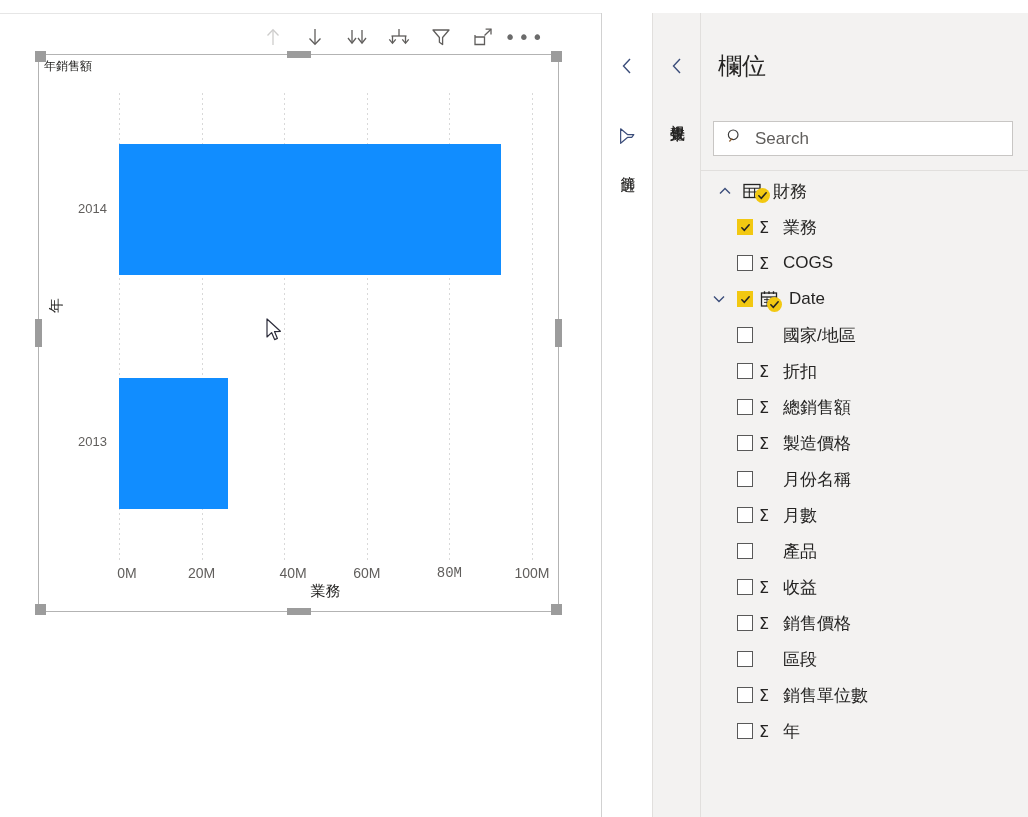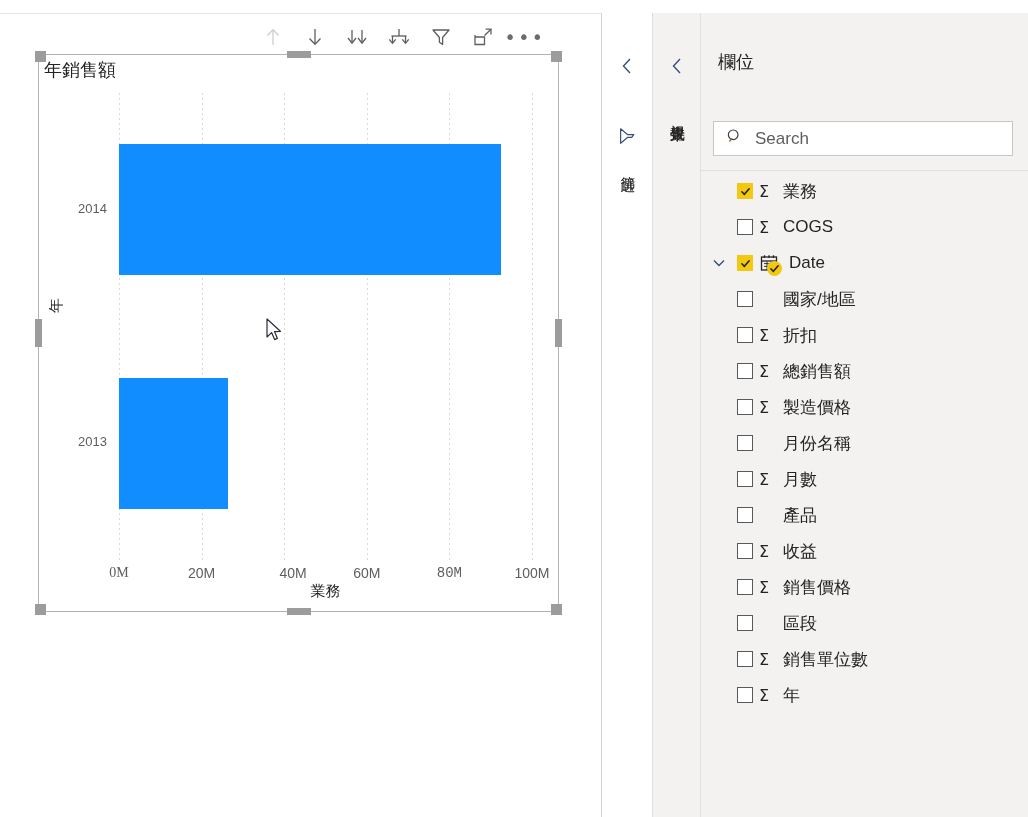--- a/index.html
+++ b/index.html
@@ -49,21 +49,21 @@
   .h-tr { right: -4px; top: -4px;  width: 11px; height: 11px; }
   .h-bl { left: -4px;  bottom: -4px; width: 11px; height: 11px; }
   .h-br { right: -4px; bottom: -4px; width: 11px; height: 11px; }
   .h-tm { left: 50%; margin-left: -12px; top: -4px;  width: 24px; height: 7px; }
   .h-bm { left: 50%; margin-left: -12px; bottom: -4px; width: 24px; height: 7px; }
   .h-lm { left: -4px;  top: 50%; margin-top: -14px; width: 7px; height: 28px; }
   .h-rm { right: -4px; top: 50%; margin-top: -14px; width: 7px; height: 28px; }
 
   #visual-title {
     position: absolute; left: 5px; top: 3px;
-    font-size: 18px; color: #252423; white-space: nowrap;
+    font-size: 12px; color: #252423; white-space: nowrap;
   }
 
   
   #plot {
     position: absolute; left: 80px; top: 38px;
     width: 413px; height: 467px;
   }
   .gridline {
     position: absolute; top: 0; width: 1px; height: 467px;
     background: repeating-linear-gradient(to bottom,#d9d9d9 0 2px, transparent 2px 5px);
@@ -111,21 +111,21 @@
   }
   .pane-icon { position: absolute; left: 50%; margin-left: -10px; }
 
   
   #fields-pane {
     position: absolute; left: 700px; top: 13px; width: 328px; height: 804px;
     background: #f3f2f1; border-left: 1px solid #e1dfdd;
   }
   #fields-header {
     position: absolute; left: 17px; top: 37px;
-    font-size: 18px; color: #252423;
+    font-size: 24px; color: #252423;
   }
   #search-box {
     position: absolute; left: 12px; top: 108px; width: 300px; height: 35px;
     background: #ffffff; border: 1px solid #c8c6c4;
     display: flex; align-items: center; padding-left: 12px; gap: 12px;
   }
   #search-input-text { font-size: 17px; color: #605E5C; }
   #fields-divider {
     position: absolute; left: 0; top: 157px; width: 328px; height: 1px;
     background: #e1dfdd;
@@ -246,21 +246,21 @@
       <div class="gridline" style="left: 0px;"></div>
           <div class="gridline" style="left: 82.6px;"></div>
           <div class="gridline" style="left: 165.2px;"></div>
           <div class="gridline" style="left: 247.8px;"></div>
           <div class="gridline" style="left: 330.4px;"></div>
           <div class="gridline" style="left: 413px;"></div>
           <div class="bar" title="2014 : 92.5M" style="left: 0px; top: 51.37px; width: 382.025px; height: 130.76px; background: rgb(17, 141, 255);"></div>
           <div class="ycat" style="top: 107.75px; right: 425px;">2014</div>
           <div class="bar" title="2013 : 26.5M" style="left: 0px; top: 284.87px; width: 109.445px; height: 130.76px; background: rgb(17, 141, 255);"></div>
           <div class="ycat" style="top: 341.25px; right: 425px;">2013</div>
-          <div class="xtick" style="left: 0px; font-family: Liberation Serif, serif;">0M</div>
+          <div class="xtick" style="left: 8px;">0M</div>
           <div class="xtick" style="left: 82.6px;">20M</div>
           <div class="xtick" style="left: 174px;">40M</div>
           <div class="xtick" style="left: 247.8px;">60M</div>
           <div class="xtick" style="left: 330.4px; font-family: Liberation Mono, monospace;">80M</div>
           <div class="xtick" style="left: 413px;">100M</div>
         </div>
 
       <div id="xaxis-title">業務</div>
     </div>
 
@@ -305,20 +305,39 @@
           <circle cx="7.6" cy="7.2" r="5.1" stroke="#3b3b3b" stroke-width="1.25" fill="none"></circle>
           <path d="M3.6 14.3 L6.6 10.9" stroke="#8a5a2b" stroke-width="1.25" fill="none"></path>
         </svg>
       </span>
       <span id="search-input-text">Search</span>
     </div>
 
     <div id="fields-divider"></div>
 
     <div id="field-list">
+        <div class="frow">
+          <span class="expander">
+            <svg width="16" height="16" viewBox="0 0 16 16">
+              <path d="M3 10.5 L8 5.5 L13 10.5" stroke="#3b4d7a" stroke-width="1.4" fill="none"></path>
+            </svg>
+          </span>
+          <span class="tbl-icon">
+            <svg width="18" height="16" viewBox="0 0 18 16">
+              <rect x="1" y="1.5" width="16" height="13" fill="none" stroke="#252423" stroke-width="1.3"></rect>
+              <path d="M1 5.2 H17 M1 9 H17 M6.3 5.2 V14.5 M11.6 5.2 V14.5" stroke="#252423" stroke-width="1.1"></path>
+            </svg>
+            <span class="badge">
+              <svg width="11" height="11" viewBox="0 0 12 12">
+                <path d="M2 6.3 L4.7 9 L10 3" stroke="#252423" stroke-width="1.7" fill="none" stroke-linecap="round"></path>
+              </svg>
+            </span>
+          </span>
+          <span class="tbl-label">財務</span>
+        </div>
         <div class="frow fchild">
           <span class="cbox checked">
             <svg width="11" height="11" viewBox="0 0 12 12">
               <path d="M2 6.3 L4.7 9 L10 3" stroke="#252423" stroke-width="1.7" fill="none" stroke-linecap="round"></path>
             </svg>
           </span>
           <span class="sigma">Σ</span>
           <span class="fname">業務</span>
         </div>
         <div class="frow fchild">

